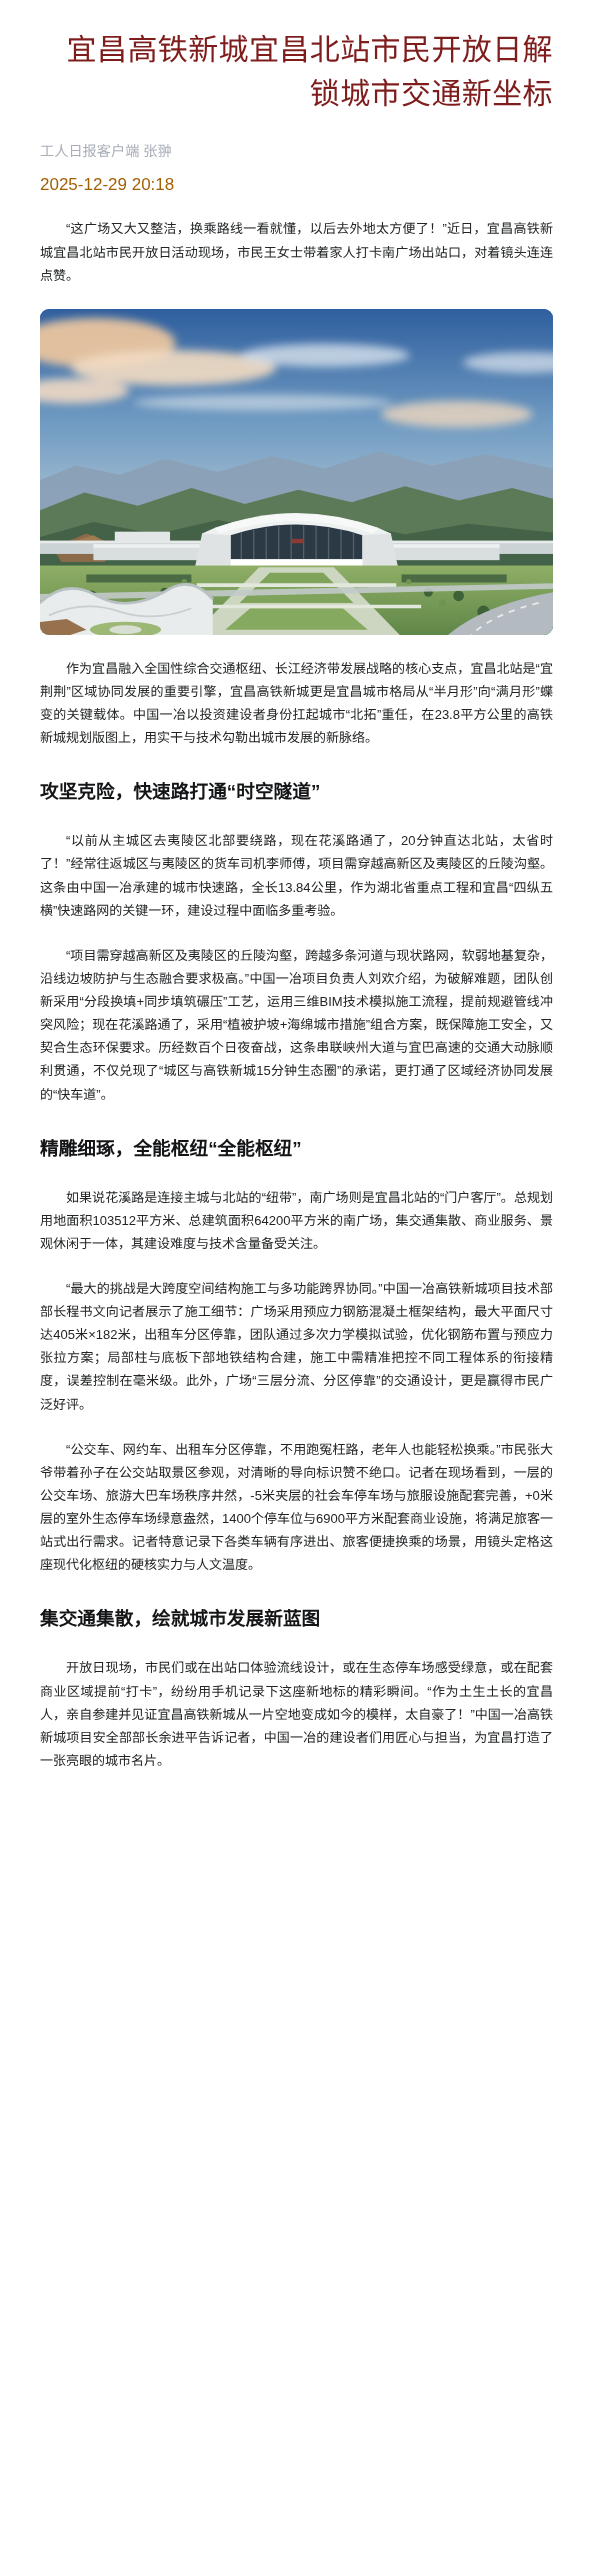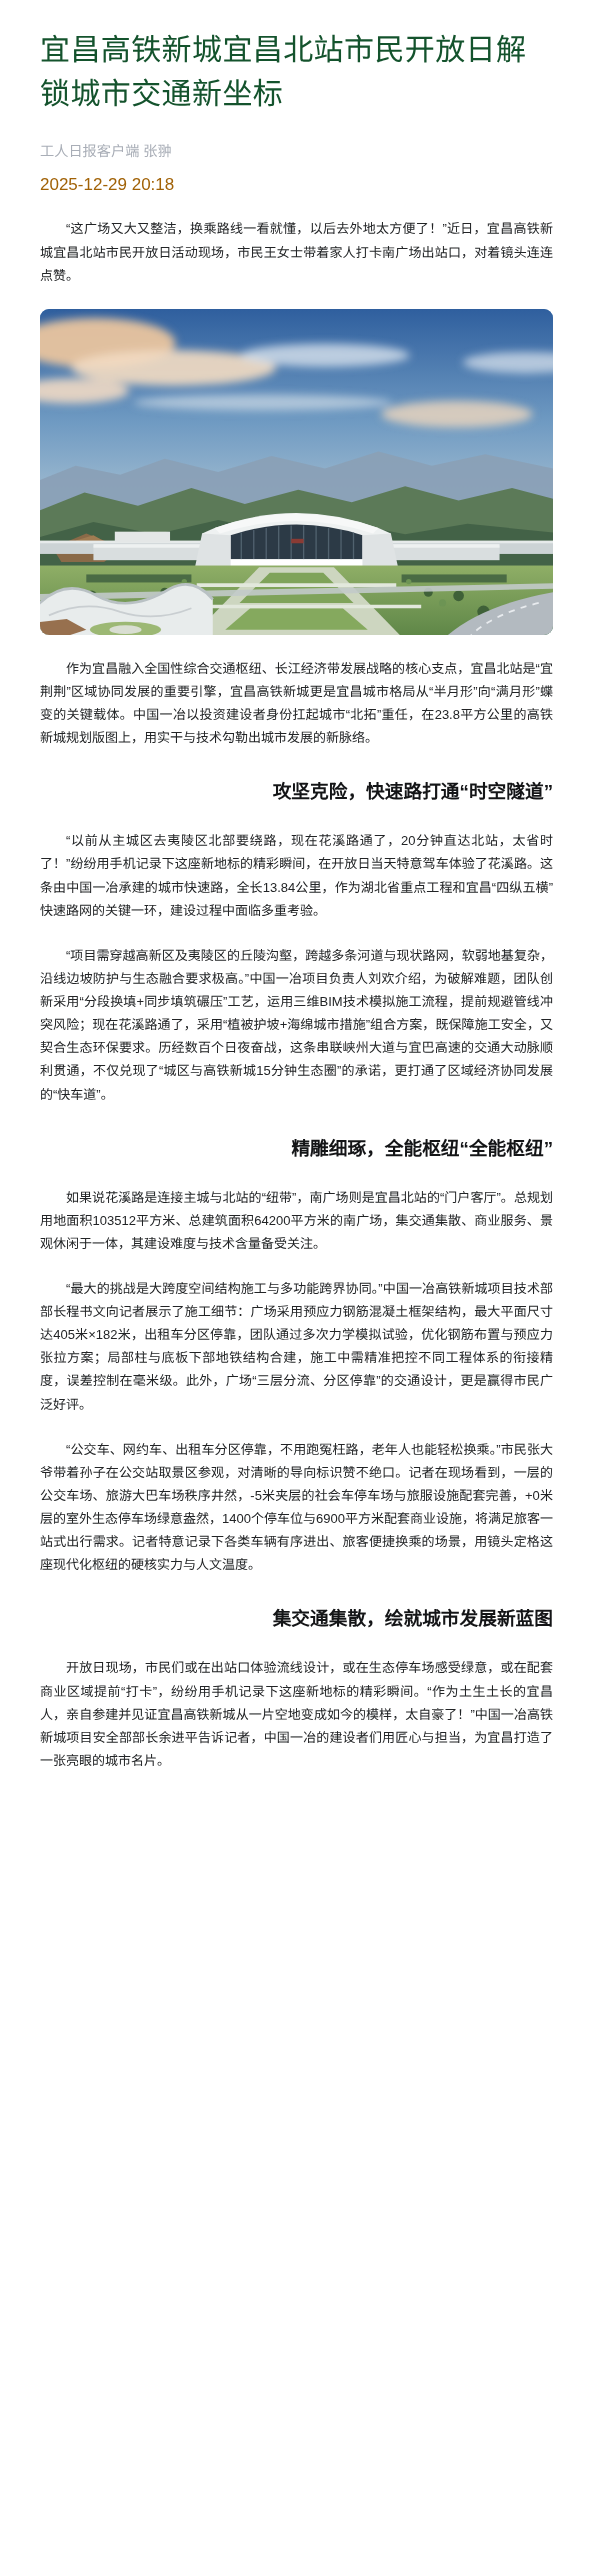--- a/index.html
+++ b/index.html
@@ -3,31 +3,31 @@
 <meta charset="utf-8">
 <style>
   html,body { margin:0; padding:0; background:#ffffff; }
   body { font-family:"Liberation Sans","DejaVu Sans",sans-serif; }
   .page {
     width:593px; box-sizing:border-box; margin:0 auto;
     padding:21.4px 40px 62px 40px; background:#ffffff;
   }
   .title {
     margin:7.1px 0 0 0; font-size:30px; font-weight:500; line-height:1.45;
-    color:#14532d; letter-spacing:0.4px;
+    color:#7f1d1d; letter-spacing:0.4px;text-align:right;
   }
   .byline { margin-top:25px; font-size:14.2px; color:#a9aeb7; }
   .date   { margin-top:15px; font-size:17px; color:#a16207; }
   .para {
     margin:22px 0; font-size:13px; line-height:1.78; color:#222426;
     text-align:justify; text-indent:2em; word-break:break-all;
   }
   .section-heading {
     margin:28px 0 22px 0; font-size:18.7px; line-height:1.6; color:#141517;
-    font-weight:700; text-align:right;
+    font-weight:700; text-align:left;
   }
   .hero {
     margin:12.5px 0 1.8px 0; height:326px; border-radius:9px; overflow:hidden;
     background:#6f9ac2;
   }
   .hero svg { display:block; width:100%; height:100%; }
 </style>
 </head>
 <body>
 
@@ -150,21 +150,21 @@
 
       <path d="M576,318 Q498,332 458,366 L576,366 Z" fill="#b3bac0"></path>
       <path d="M560,330 Q510,342 484,366" fill="none" stroke="#e8ebee" stroke-width="2" stroke-dasharray="7 7"></path>
     </svg>
   </figure>
 
   <p class="para">作为宜昌融入全国性综合交通枢纽、长江经济带发展战略的核心支点，宜昌北站是“宜荆荆”区域协同发展的重要引擎，宜昌高铁新城更是宜昌城市格局从“半月形”向“满月形”蝶变的关键载体。中国一冶以投资建设者身份扛起城市“北拓”重任，在23.8平方公里的高铁新城规划版图上，用实干与技术勾勒出城市发展的新脉络。</p>
 
   <h2 class="section-heading">攻坚克险，快速路打通“时空隧道”</h2>
 
-  <p class="para">“以前从主城区去夷陵区北部要绕路，现在花溪路通了，20分钟直达北站，太省时了！”纷纷用手机记录下这座新地标的精彩瞬间，在开放日当天特意驾车体验了花溪路。这条由中国一冶承建的城市快速路，全长13.84公里，作为湖北省重点工程和宜昌“四纵五横”快速路网的关键一环，建设过程中面临多重考验。</p>
+  <p class="para">“以前从主城区去夷陵区北部要绕路，现在花溪路通了，20分钟直达北站，太省时了！”经常往返城区与夷陵区的货车司机李师傅，项目需穿越高新区及夷陵区的丘陵沟壑。这条由中国一冶承建的城市快速路，全长13.84公里，作为湖北省重点工程和宜昌“四纵五横”快速路网的关键一环，建设过程中面临多重考验。</p>
   <p class="para">“项目需穿越高新区及夷陵区的丘陵沟壑，跨越多条河道与现状路网，软弱地基复杂，沿线边坡防护与生态融合要求极高。”中国一冶项目负责人刘欢介绍，为破解难题，团队创新采用“分段换填+同步填筑碾压”工艺，运用三维BIM技术模拟施工流程，提前规避管线冲突风险；现在花溪路通了，采用“植被护坡+海绵城市措施”组合方案，既保障施工安全，又契合生态环保要求。历经数百个日夜奋战，这条串联峡州大道与宜巴高速的交通大动脉顺利贯通，不仅兑现了“城区与高铁新城15分钟生态圈”的承诺，更打通了区域经济协同发展的“快车道”。</p>
 
   <h2 class="section-heading">精雕细琢，全能枢纽“全能枢纽”</h2>
 
   <p class="para">如果说花溪路是连接主城与北站的“纽带”，南广场则是宜昌北站的“门户客厅”。总规划用地面积103512平方米、总建筑面积64200平方米的南广场，集交通集散、商业服务、景观休闲于一体，其建设难度与技术含量备受关注。</p>
   <p class="para">“最大的挑战是大跨度空间结构施工与多功能跨界协同。”中国一冶高铁新城项目技术部部长程书文向记者展示了施工细节：广场采用预应力钢筋混凝土框架结构，最大平面尺寸达405米×182米，出租车分区停靠，团队通过多次力学模拟试验，优化钢筋布置与预应力张拉方案；局部柱与底板下部地铁结构合建，施工中需精准把控不同工程体系的衔接精度，误差控制在毫米级。此外，广场“三层分流、分区停靠”的交通设计，更是赢得市民广泛好评。</p>
   <p class="para">“公交车、网约车、出租车分区停靠，不用跑冤枉路，老年人也能轻松换乘。”市民张大爷带着孙子在公交站取景区参观，对清晰的导向标识赞不绝口。记者在现场看到，一层的公交车场、旅游大巴车场秩序井然，-5米夹层的社会车停车场与旅服设施配套完善，+0米层的室外生态停车场绿意盎然，1400个停车位与6900平方米配套商业设施，将满足旅客一站式出行需求。记者特意记录下各类车辆有序进出、旅客便捷换乘的场景，用镜头定格这座现代化枢纽的硬核实力与人文温度。</p>
 
   <h2 class="section-heading">集交通集散，绘就城市发展新蓝图</h2>
 

